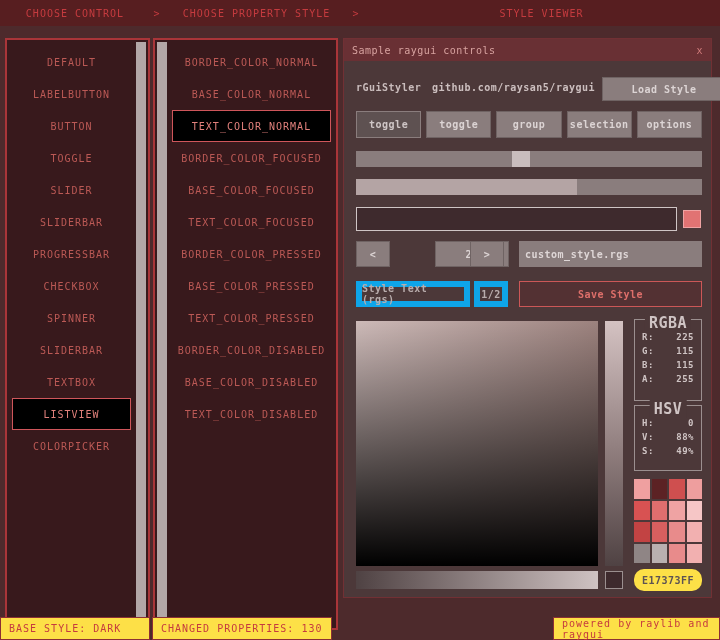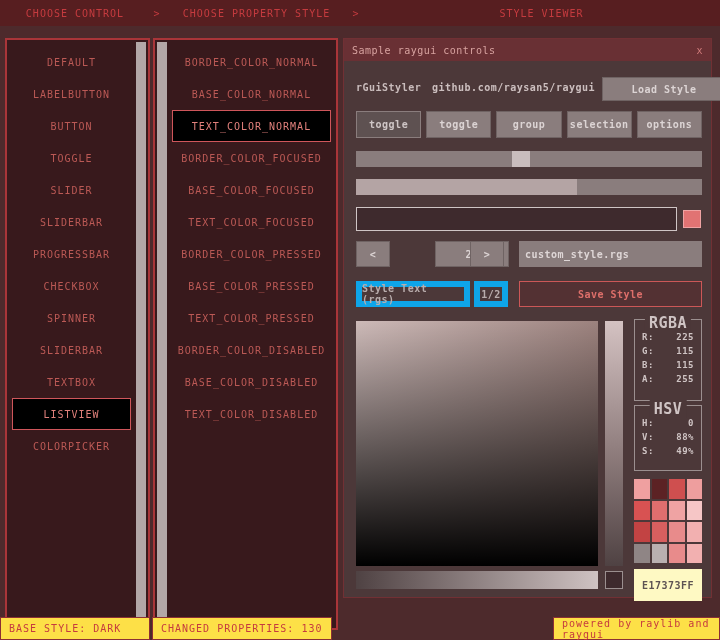--- a/index.html
+++ b/index.html
@@ -135,23 +135,24 @@
     display:grid; grid-template-columns:repeat(4,1fr); grid-template-rows:repeat(4,1fr); gap:2px;
   }
   .palette .cell { cursor:pointer; }
 
   .alpha-bar {
     left:12px; top:510px; width:242px; height:18px;
     background:linear-gradient(to right, #4f4243, #cfc2c2);
   }
   .mini-box { left:261px; top:510px; width:18px; height:18px; background:#3e2a2d; border:1px solid #9b8f8f; }
   .hexbox {
-    left:290px; top:508px; width:68px; height:32px;
-    background:#fef9c3; color:#5d5353; display:flex; align-items:center; justify-content:center;
+    left:290px; top:508px; width:68px; height:22px;
+    background:#fde047; color:#5d5353; display:flex; align-items:center; justify-content:center;
     letter-spacing:0.5px;
+    border-radius:10px;
   }
 
   
   .statusbar {
     position:absolute; left:0; top:617px; width:720px; height:23px;
     display:flex; color:#c53b3f; letter-spacing:1px;
   }
   .sb-box {
     background:#fde047; border:1px solid #8c3033; height:23px;
     display:flex; align-items:center; padding:0 8px;

